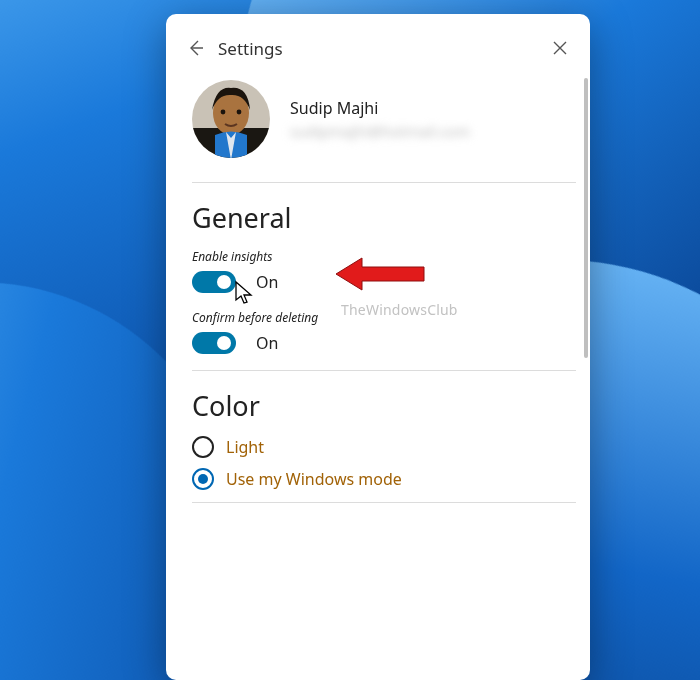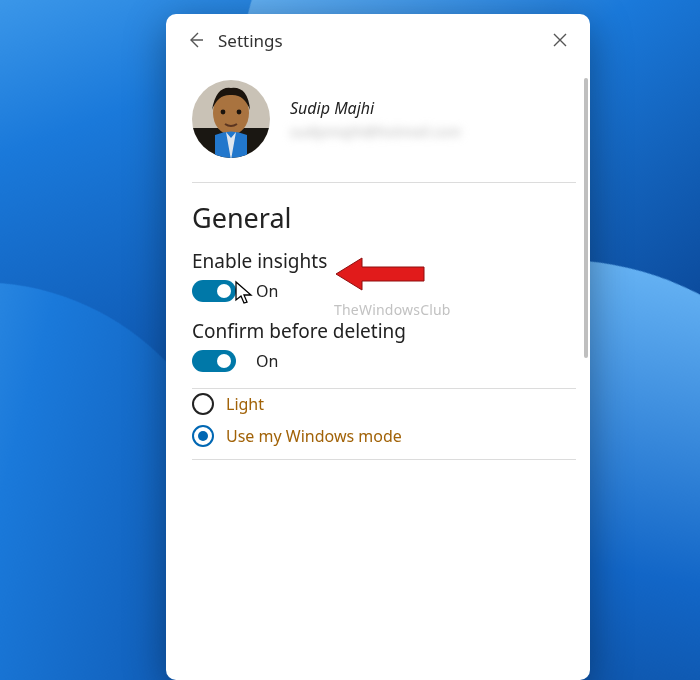--- a/index.html
+++ b/index.html
@@ -7,52 +7,52 @@
       radial-gradient(circle at 10% 40%, #2fa6f5 0%, #0b63c9 45%, #053b86 100%);
   }
   .petal{position:absolute;border-radius:50%;background:linear-gradient(135deg,#6cc3ff 0%,#1a79da 50%,#0a4ca3 100%);filter:blur(.3px);}
   .p1{width:520px;height:520px;left:-220px;top:-120px;transform:rotate(25deg);}
   .p2{width:560px;height:560px;left:240px;top:-200px;transform:rotate(-15deg);background:linear-gradient(160deg,#8fd0ff 0%,#1a79da 50%,#083f8c 100%);}
   .p3{width:500px;height:520px;left:-260px;top:280px;transform:rotate(-30deg);}
   .p4{width:600px;height:600px;left:260px;top:260px;transform:rotate(30deg);background:linear-gradient(160deg,#7bc6ff 0%,#1266c7 50%,#073677 100%);}
   .shine{position:absolute;width:120px;height:120px;border-radius:50%;background:radial-gradient(circle,#e6f4ff 0%,rgba(255,255,255,0) 70%);left:170px;top:300px;opacity:.6;}
 
   .panel{position:absolute;left:166px;top:14px;width:424px;height:666px;background:#fff;border-radius:10px;box-shadow:0 10px 40px rgba(0,0,0,.35);overflow:hidden;}
-  .header{display:flex;align-items:center;height:52px;padding:0 16px;justify-content:space-between;}
+  .header{display:flex;align-items:center;height:52px;padding:8px 16px;justify-content:space-between;}
   .back{width:28px;height:28px;display:flex;align-items:center;justify-content:center;color:#444;cursor:pointer;}
   .title{font-size:17px;color:#333;margin-left:8px;flex:1;}
   .close{width:28px;height:28px;display:flex;align-items:center;justify-content:center;color:#444;cursor:pointer;}
 
   .content{position:absolute;left:20px;right:8px;top:52px;bottom:0;overflow:hidden;}
   .scrollbar{position:absolute;right:2px;top:64px;width:4px;height:280px;background:#bfbfbf;border-radius:2px;}
 
-  .account{display:flex;align-items:center;gap:20px;padding:14px 6px 24px 6px;font-style:italic;}
+  .account{display:flex;align-items:center;gap:20px;padding:14px 6px 24px 6px;}
   .avatar{width:78px;height:78px;border-radius:50%;overflow:hidden;flex:0 0 auto;}
   .avatar svg{display:block;}
   .acct-col{display:flex;flex-direction:column;gap:2px;}
   .acct-name{font-size:16px;color:#222;}
   .acct-email{font-size:15px;color:#bbb;filter:blur(4px);user-select:none;}
   .signout{font-size:15px;color:#0078d4;cursor:pointer;margin-top:2px;}
 
   .rule{height:1px;background:#dcdcdc;margin:0 6px;}
 
   .section-h{font-size:27px;color:#222;margin:16px 6px 12px;}
-  .ctl-label{font-size:19px;color:#222;margin:6px 6px 6px;}
+  .ctl-label{font-size:12px;color:#222;margin:6px 6px 6px;font-style:italic;}
   .toggle-row{display:flex;align-items:center;gap:20px;margin:0 6px 16px;}
   .toggle{width:44px;height:22px;border-radius:11px;background:#0078a8;position:relative;cursor:pointer;}
   .toggle .knob{position:absolute;width:14px;height:14px;border-radius:50%;background:#fff;top:4px;right:5px;}
   .toggle-state{font-size:16px;color:#222;}
 
   .radio-row{display:flex;align-items:center;gap:12px;margin:4px 6px 10px;cursor:pointer;}
   .radio{width:22px;height:22px;border-radius:50%;border:2px solid #222;box-sizing:border-box;position:relative;}
   .radio.sel{border-color:#0067b3;}
   .radio.sel::after{content:"";position:absolute;inset:4px;border-radius:50%;background:#0067b3;}
   .radio-label{font-size:16px;color:#a16207;}
 
-  .watermark{position:absolute;left:334px;top:300px;font-size:14px;color:#c2c2c2;pointer-events:none;letter-spacing:.2px;}
+  .watermark{position:absolute;left:341px;top:300px;font-size:14px;color:#c2c2c2;pointer-events:none;letter-spacing:.2px;}
   .arrow{position:absolute;left:336px;top:254px;pointer-events:none;}
   .cursor{position:absolute;left:234px;top:280px;pointer-events:none;}
   .cursor svg{display:block;}
 </style>
 </head>
 <body>
 
 <div class="bg">
   <div class="petal p1"></div>
     <div class="petal p2"></div>
@@ -114,20 +114,21 @@
     <div class="ctl-label">Confirm before deleting</div>
     <div class="toggle-row">
       <div class="toggle">
           <div class="knob"></div>
         </div>
       <div class="toggle-state">On</div>
     </div>
 
     <div class="rule"></div>
 
+    <div class="section-h">Color</div>
 
     <div class="radio-row">
       <div class="radio"></div>
       <div class="radio-label">Light</div>
     </div>
     <div class="radio-row">
       <div class="radio sel"></div>
       <div class="radio-label">Use my Windows mode</div>
     </div>
 

